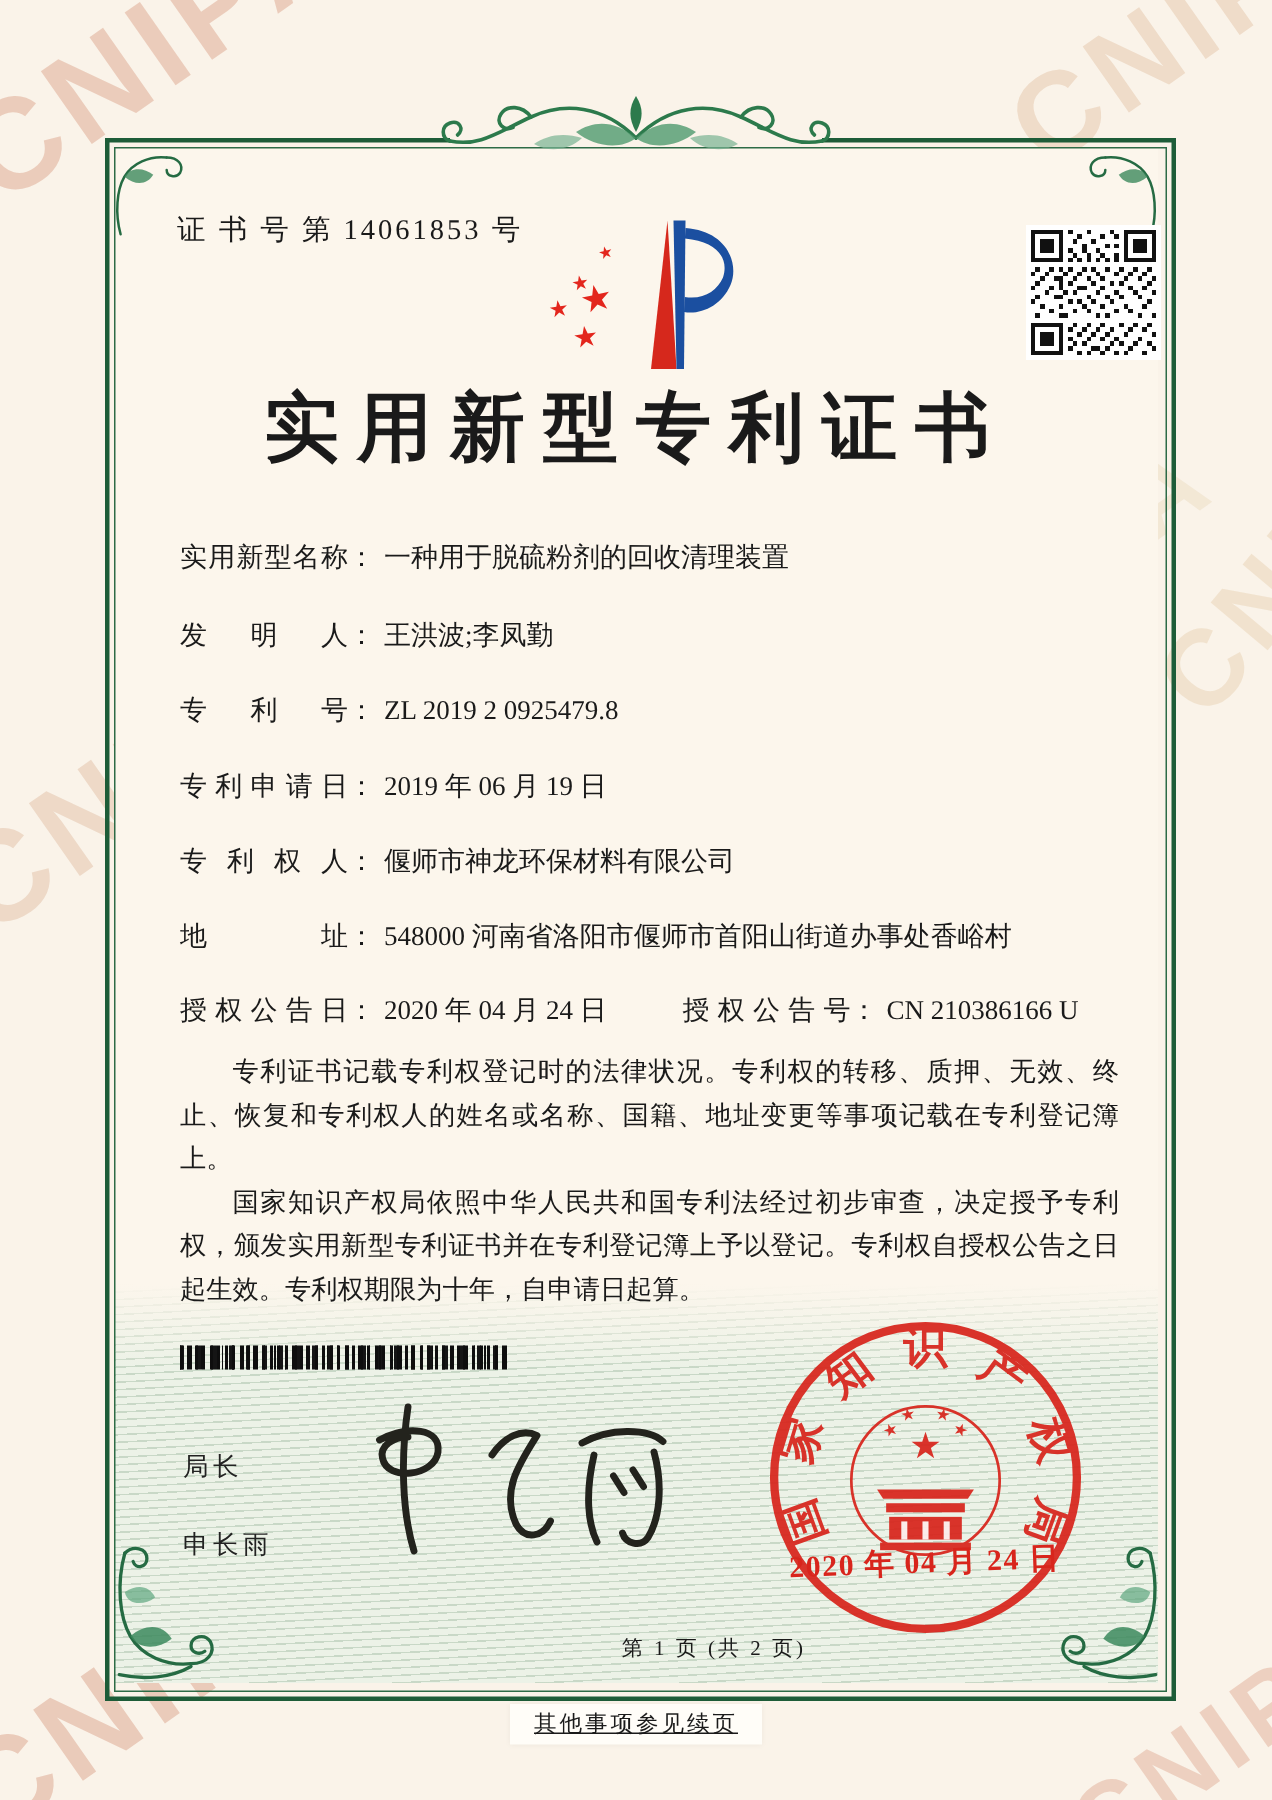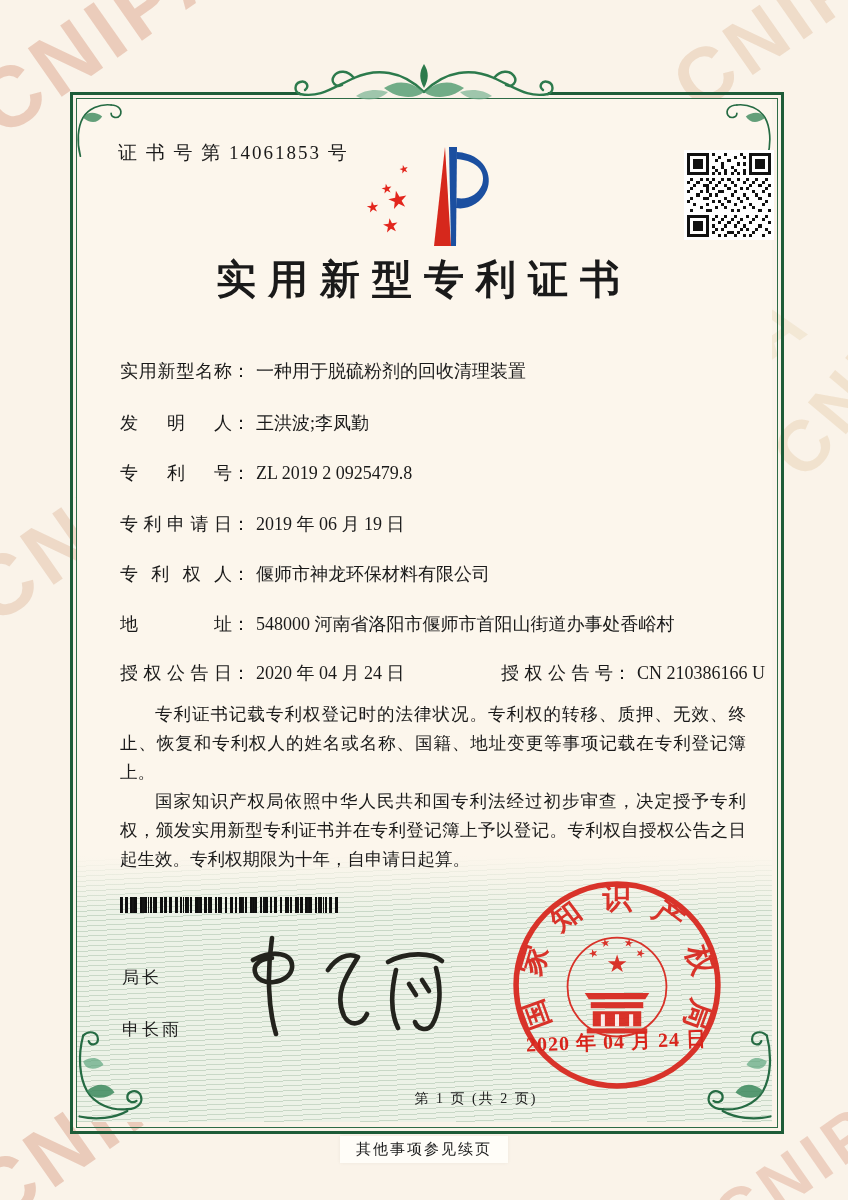--- a/index.html
+++ b/index.html
@@ -32,26 +32,26 @@
         background-image:repeating-linear-gradient(177deg,rgba(128,163,133,0.33) 0 1px,rgba(255,255,255,0) 1px 5px);}
   .band::before{content:"";position:absolute;left:0;top:0;width:100%;height:56px;
         background:linear-gradient(180deg,#fcf6ec 0%,rgba(252,246,236,0) 100%);}
   .deco{position:absolute;z-index:3;pointer-events:none;}
   
   .certno{position:absolute;left:118px;top:140px;font-size:19px;letter-spacing:2px;z-index:4;}
   .logo{position:absolute;left:352px;top:140px;width:170px;height:118px;z-index:4;}
   .logo .star{position:absolute;color:#e3261d;line-height:1;}
   .qr{position:absolute;left:684px;top:150px;width:90px;height:90px;z-index:4;background:#fff;}
   .title{position:absolute;left:70px;top:252px;width:708px;text-align:center;
-         font-size:40px;font-weight:bold;letter-spacing:12px;z-index:4;}
+         font-size:50px;font-weight:bold;letter-spacing:12px;z-index:4;}
   
   .row{position:absolute;left:120px;width:640px;font-size:18px;z-index:4;white-space:nowrap;}
   .flabel{display:inline-block;width:112px;text-align:justify;text-align-last:justify;vertical-align:top;}
   .fval{margin-left:6px;}
-  .pair2{position:absolute;left:335px;top:0;margin-left:46px;}
+  .pair2{position:absolute;left:335px;top:0;}
   
   .bodytext{position:absolute;left:120px;top:700px;width:626px;font-size:17.5px;
             line-height:29px;text-align:justify;z-index:4;}
   .bodytext p{margin:0;text-indent:2em;}
   
   .barcode{position:absolute;left:120px;top:897px;width:218px;height:16px;z-index:4;
     background-image:
       repeating-linear-gradient(90deg,#0e0e0e 0 2px,rgba(0,0,0,0) 2px 5px),
       repeating-linear-gradient(90deg,#0e0e0e 0 1px,rgba(0,0,0,0) 1px 7px),
       repeating-linear-gradient(90deg,#151515 0 3px,rgba(0,0,0,0) 3px 11px);}
@@ -60,21 +60,21 @@
   .signer-name{position:absolute;left:122px;top:1002px;font-size:17px;z-index:4;
     font-family:"Liberation Sans","DejaVu Sans",sans-serif;color:#222;letter-spacing:3px;margin-top:16px;}
   .signature{position:absolute;left:240px;top:928px;z-index:4;}
   .seal{position:absolute;left:508px;top:876px;z-index:5;opacity:0.93;}
   .seal-date{position:absolute;left:526px;top:1028px;width:200px;z-index:6;
     color:#d8251c;font-size:20px;font-weight:bold;letter-spacing:1px;transform:rotate(-2deg);}
   .pageinfo{position:absolute;left:70px;top:1090px;width:812px;text-align:center;
     font-size:14px;letter-spacing:2px;z-index:4;}
   .note-wrap{position:absolute;left:70px;top:1136px;width:708px;text-align:center;z-index:4;}
   .note{display:inline-block;background:#fffdf8;padding:4px 16px;font-size:15px;letter-spacing:2px;
-    box-shadow:0 0 4px rgba(0,0,0,0.05);}
+    box-shadow:0 0 4px rgba(0,0,0,0.05);text-decoration:underline;}
 </style>
 </head>
 <body>
 
 <span class="wm wm1">CNIPA</span>
 <span class="wm wm2">CNIPA</span>
 <span class="wm wm3">CNIPA</span>
 <span class="wm wm4">CNIPA</span>
 <span class="wm wm5">CNIPA</span>
 <span class="wm wm6">CNIPA</span>

